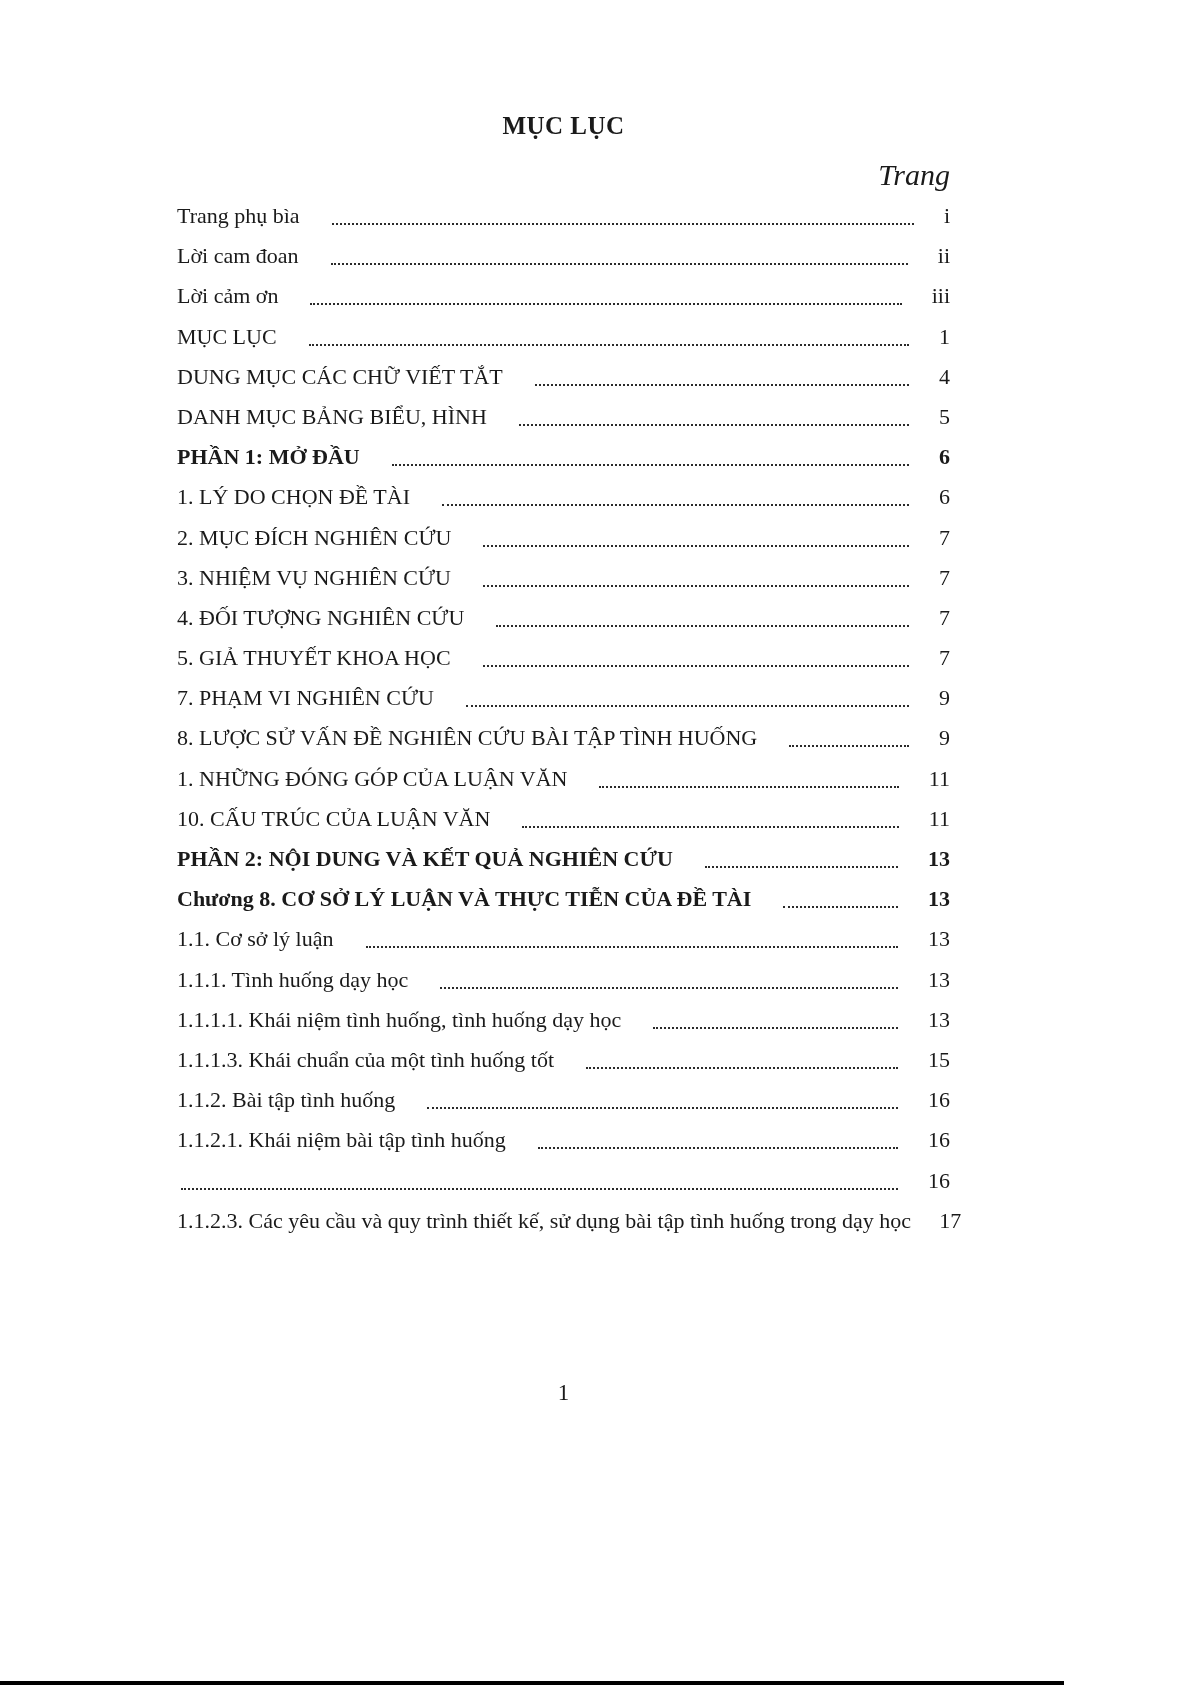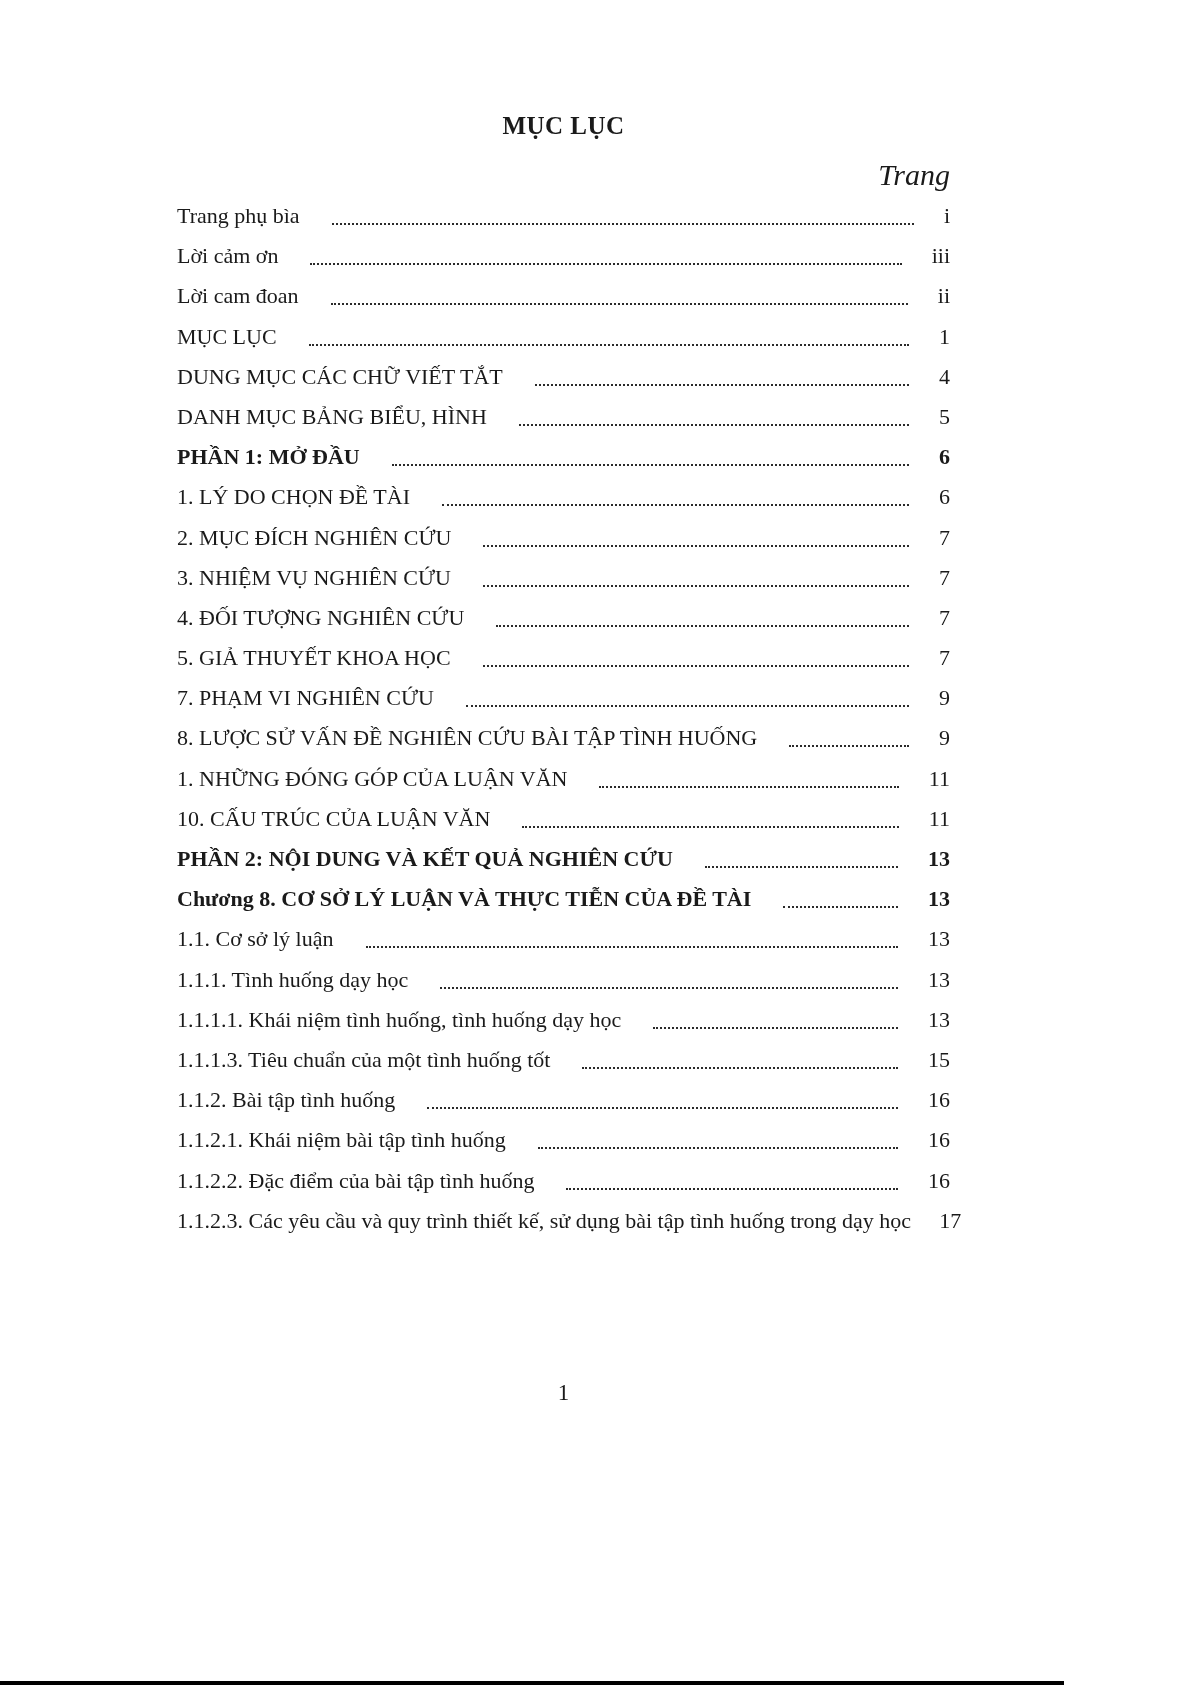--- a/index.html
+++ b/index.html
@@ -89,29 +89,29 @@
     <div class="page-title">MỤC LỤC</div>
     <div class="trang-header">Trang</div>
     <div class="toc-list">
   <div class="toc-row">
     <span class="toc-label">Trang phụ bìa</span>
     <span class="toc-leader"></span>
     <span class="toc-page">i</span>
   </div>
 
   <div class="toc-row">
+    <span class="toc-label">Lời cam đoan</span>
+    <span class="toc-leader"></span>
+    <span class="toc-page">ii</span>
+  </div>
+
+  <div class="toc-row">
     <span class="toc-label">Lời cảm ơn</span>
     <span class="toc-leader"></span>
     <span class="toc-page">iii</span>
-  </div>
-
-  <div class="toc-row">
-    <span class="toc-label">Lời cam đoan</span>
-    <span class="toc-leader"></span>
-    <span class="toc-page">ii</span>
   </div>
 
   <div class="toc-row">
     <span class="toc-label">MỤC LỤC</span>
     <span class="toc-leader"></span>
     <span class="toc-page">1</span>
   </div>
 
   <div class="toc-row">
     <span class="toc-label">DUNG MỤC CÁC CHỮ VIẾT TẮT</span>
@@ -211,39 +211,38 @@
   </div>
 
   <div class="toc-row">
     <span class="toc-label">1.1.1.1. Khái niệm tình huống, tình huống dạy học</span>
     <span class="toc-leader"></span>
     <span class="toc-page">13</span>
   </div>
 
 
   <div class="toc-row">
-    <span class="toc-label">1.1.1.3. Tiêu chuẩn của một tình huống tốt</span>
+    <span class="toc-label">1.1.1.3. Khái chuẩn của một tình huống tốt</span>
     <span class="toc-leader"></span>
     <span class="toc-page">15</span>
   </div>
 
   <div class="toc-row">
     <span class="toc-label">1.1.2. Bài tập tình huống</span>
     <span class="toc-leader"></span>
     <span class="toc-page">16</span>
   </div>
 
   <div class="toc-row">
     <span class="toc-label">1.1.2.1. Khái niệm bài tập tình huống</span>
     <span class="toc-leader"></span>
     <span class="toc-page">16</span>
   </div>
 
   <div class="toc-row">
-    <span class="toc-label">1.1.2.2. Đặc điểm của bài tập tình huống</span>
     <span class="toc-leader"></span>
     <span class="toc-page">16</span>
   </div>
 
   <div class="toc-row no-leader">
     <span class="toc-label">1.1.2.3. Các yêu cầu và quy trình thiết kế, sử dụng bài tập tình huống trong dạy học</span>
 
     <span class="toc-page">17</span>
   </div>
 </div>

